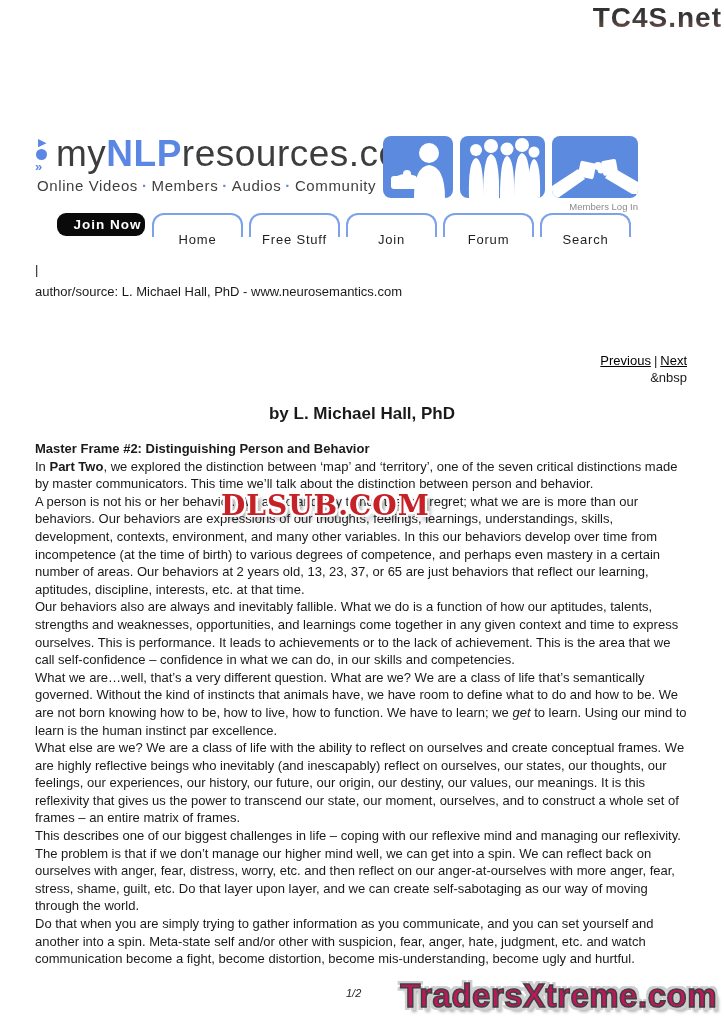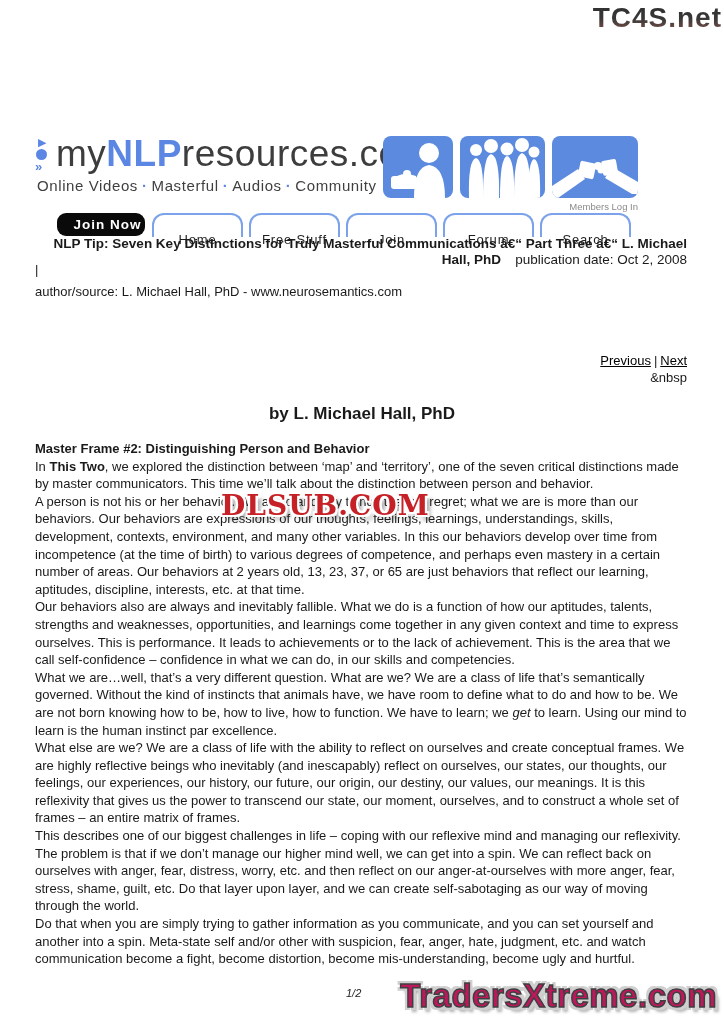--- a/index.html
+++ b/index.html
@@ -85,21 +85,21 @@
 <div id="page">
 
   <div class="tc4s">TC4S.net</div>
 
   <div class="brand-icon">
     <span class="tri">▶</span>
     <span class="dot"></span>
     <span class="chev">»</span>
   </div>
   <div class="wordmark"><span>my</span><span class="nlp">NLP</span><span>resources.com</span></div>
-  <div class="tagline" id="tagline"><span>Online Videos</span><span class="dot-sep">·</span><span>Masterful</span><span class="dot-sep">·</span><span>Audios</span><span class="dot-sep">·</span><span>Community</span></div>
+  <div class="tagline" id="tagline"><span>Online Videos</span><span class="dot-sep">·</span><span>Members</span><span class="dot-sep">·</span><span>Audios</span><span class="dot-sep">·</span><span>Community</span></div>
 
   <div class="gallery">
     <div class="gbox" style="width:70px">
       <svg width="70" height="62" viewBox="0 0 70 62">
         <g fill="#ffffff">
           <circle cx="46" cy="17" r="10"></circle>
           <path d="M31 62 Q31 31 46 29 Q62 31 62 62 Z"></path>
           <path d="M33 40 Q22 36 14 40 L10 44 L10 52 L34 52 Z"></path>
           <rect x="8" y="40" width="26" height="13" rx="3"></rect>
           <circle cx="24" cy="38" r="4"></circle>
@@ -139,32 +139,31 @@
 
   <div class="join">Join Now</div>
   <div id="tabs">
       <div class="tab" style="left: 152px;">Home</div>
       <div class="tab" style="left: 249px;">Free Stuff</div>
       <div class="tab" style="left: 346px;">Join</div>
       <div class="tab" style="left: 443px;">Forum</div>
       <div class="tab" style="left: 540px;">Search</div>
     </div>
 
-  <div class="title-block"><span class="t">NLP Tip: Seven Key Distinctions for Truly Masterful Communications â€“ Part Three â€“ L. Michael Hall, PhD</span><span class="pd">publication date: Oct 2, 2008</span></div>
   <div class="pipe">|</div>
   <div class="author">author/source: L. Michael Hall, PhD - www.neurosemantics.com</div>
 
   <div class="prevnext"><a>Previous</a><span class="sep">|</span><a>Next</a></div>
   <div class="nbsp-line">&amp;nbsp</div>
 
   <div class="byline">by L. Michael Hall, PhD</div>
 
   <div class="body-text" id="body-text">
       <div class="para"><span style="font-weight: bold;">Master Frame #2: Distinguishing Person and Behavior</span></div>
-      <div class="para"><span>In </span><span style="font-weight: bold;">This Two</span><span>, we explored the distinction between ‘map’ and ‘territory’, one of the seven critical distinctions made by master communicators. This time we’ll talk about the distinction between person and behavior.</span></div>
+      <div class="para"><span>In </span><span style="font-weight: bold;">Part Two</span><span>, we explored the distinction between ‘map’ and ‘territory’, one of the seven critical distinctions made by master communicators. This time we’ll talk about the distinction between person and behavior.</span></div>
       <div class="para"><span>A person is not his or her behavior. We all do and say things that we regret; what we are is more than our behaviors. Our behaviors are expressions of our thoughts, feelings, learnings, understandings, skills, development, contexts, environment, and many other variables. In this our behaviors develop over time from incompetence (at the time of birth) to various degrees of competence, and perhaps even mastery in a certain number of areas. Our behaviors at 2 years old, 13, 23, 37, or 65 are just behaviors that reflect our learning, aptitudes, discipline, interests, etc. at that time.</span></div>
       <div class="para"><span>Our behaviors also are always and inevitably fallible. What we do is a function of how our aptitudes, talents, strengths and weaknesses, opportunities, and learnings come together in any given context and time to express ourselves. This is performance. It leads to achievements or to the lack of achievement. This is the area that we call self-confidence – confidence in what we can do, in our skills and competencies.</span></div>
       <div class="para"><span>What we are…well, that’s a very different question. What are we? We are a class of life that’s semantically governed. Without the kind of instincts that animals have, we have room to define what to do and how to be. We are not born knowing how to be, how to live, how to function. We have to learn; we </span><span style="font-style: italic;">get</span><span> to learn. Using our mind to learn is the human instinct par excellence.</span></div>
       <div class="para"><span>What else are we? We are a class of life with the ability to reflect on ourselves and create conceptual frames. We are highly reflective beings who inevitably (and inescapably) reflect on ourselves, our states, our thoughts, our feelings, our experiences, our history, our future, our origin, our destiny, our values, our meanings. It is this reflexivity that gives us the power to transcend our state, our moment, ourselves, and to construct a whole set of frames – an entire matrix of frames.</span></div>
       <div class="para"><span>This describes one of our biggest challenges in life – coping with our reflexive mind and managing our reflexivity. The problem is that if we don’t manage our higher mind well, we can get into a spin. We can reflect back on ourselves with anger, fear, distress, worry, etc. and then reflect on our anger-at-ourselves with more anger, fear, stress, shame, guilt, etc. Do that layer upon layer, and we can create self-sabotaging as our way of moving through the world.</span></div>
       <div class="para"><span>Do that when you are simply trying to gather information as you communicate, and you can set yourself and another into a spin. Meta-state self and/or other with suspicion, fear, anger, hate, judgment, etc. and watch communication become a fight, become distortion, become mis-understanding, become ugly and hurtful.</span></div>
     </div>
 
   <div class="dlsub">DLSUB.COM</div>
 

